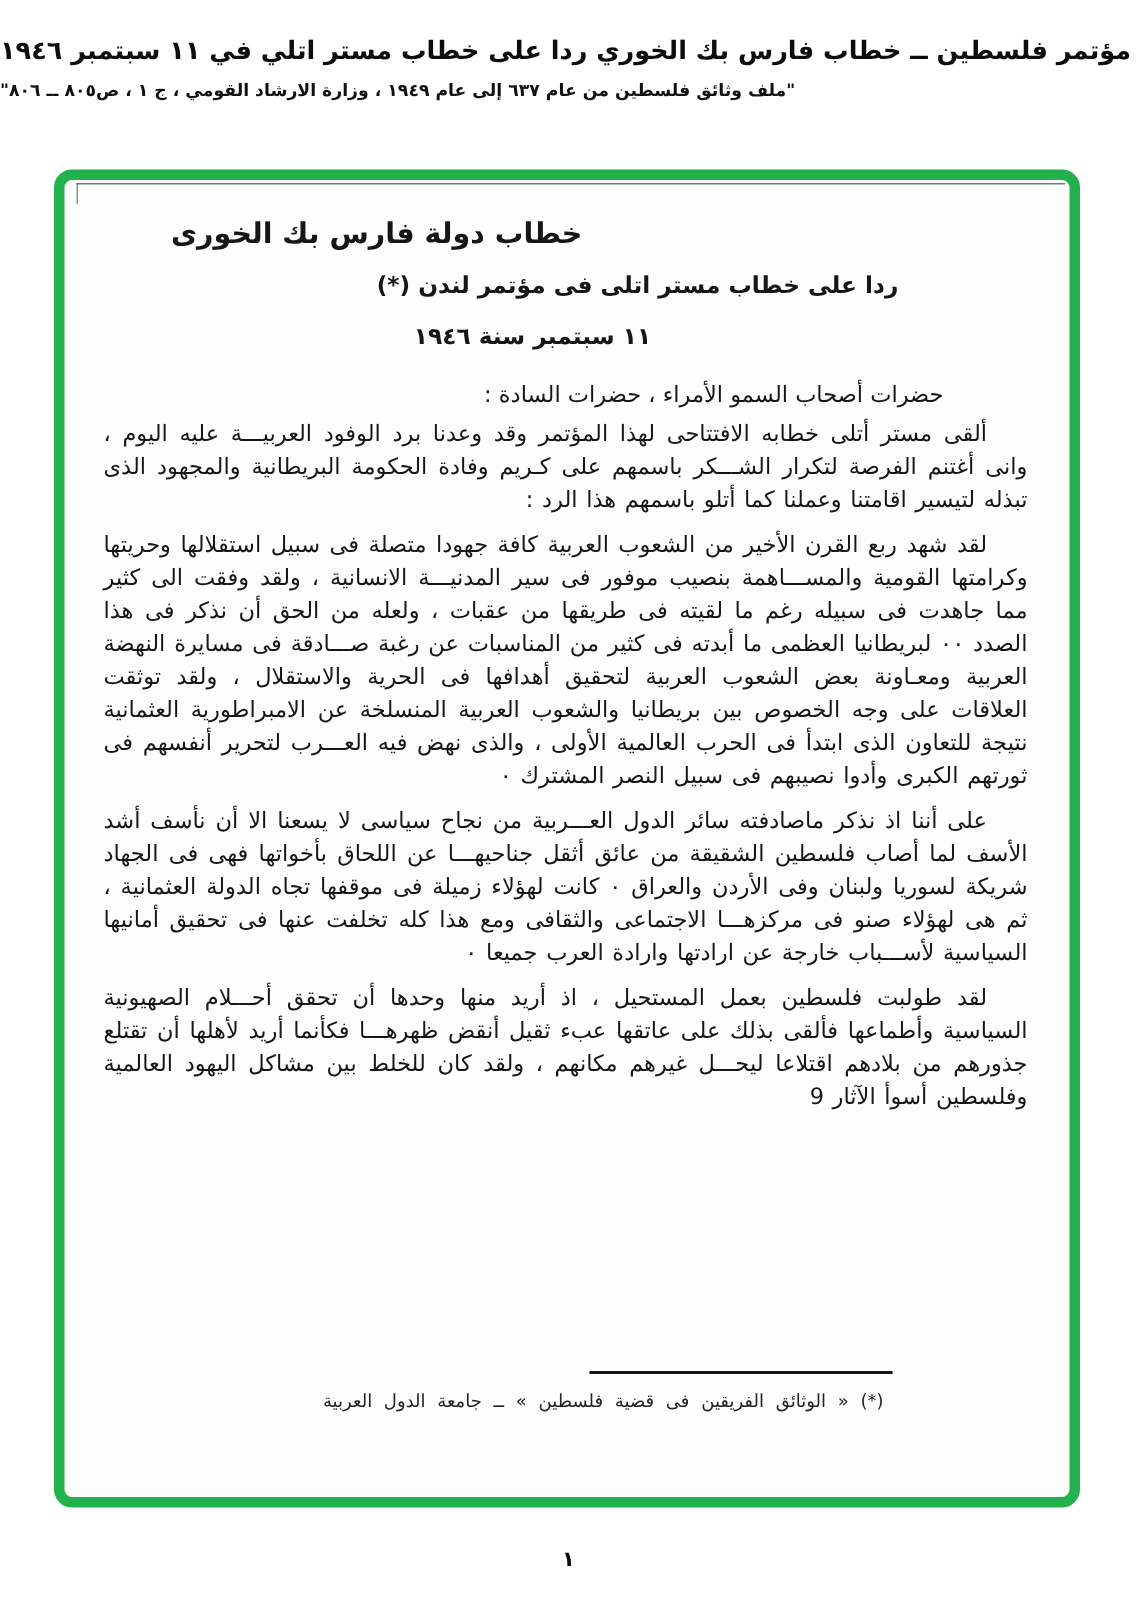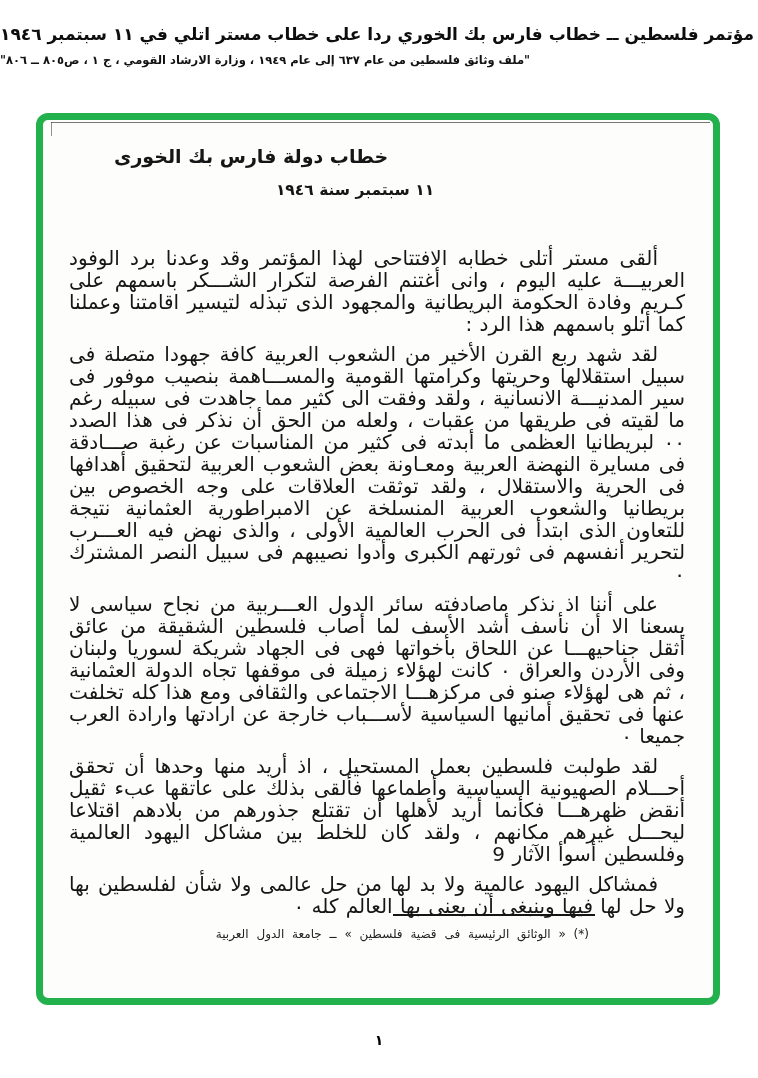--- a/index.html
+++ b/index.html
@@ -51,29 +51,29 @@
   .doc-title-1{
     text-align:left;font-weight:bold;font-size:19px;line-height:20px;
     margin:0 0 14px 0;transform:translateX(45px); 
   }
   .doc-title-2{
     text-align:center;font-weight:bold;font-size:15.5px;line-height:20px;
     margin:0 0 14px 0;transform:translateX(48px);
   }
   .doc-title-3{
     text-align:center;font-weight:bold;font-size:15.5px;line-height:20px;
-    margin:0 0 47px 0;transform:translateX(-22px);
+    margin:0 0 18px 0;transform:translateX(-22px);
   }
   .greeting{
     font-size:15px;line-height:22px;
     margin:0 0 4px 0;
     padding-right:56px;
   }
   .para{
-    font-size:20px;line-height:22px;
+    font-size:15px;line-height:22px;
     text-align:justify;
     text-indent:27px;
     margin:0 0 8px 0;
     word-spacing:1px;
   }
   
   .footnote-rule{
     position:absolute;top:794px;right:118px;
     width:202px;height:2px;background:#151515;
   }
@@ -95,29 +95,30 @@
   <div class="title">مؤتمر فلسطين ــ خطاب فارس بك الخوري ردا على خطاب مستر اتلي في ١١ سبتمبر ١٩٤٦</div>
   <div class="source">"ملف وثائق فلسطين من عام ٦٣٧ إلى عام ١٩٤٩ ، وزارة الارشاد القومي ، ج ١ ، ص٨٠٥ ــ ٨٠٦"</div>
 </div>
 
 <div class="doc-frame">
   <div class="scan-edge-top"></div>
   <div class="scan-edge-left"></div>
 
   <div class="doc-content">
     <div class="doc-title-1">خطاب دولة فارس بك الخورى</div>
+    <div class="doc-title-2">ردا على خطاب مستر اتلى فى مؤتمر لندن (*)</div>
     <div class="doc-title-3">١١ سبتمبر سنة ١٩٤٦</div>
 
+    <p class="greeting">حضرات أصحاب السمو الأمراء ، حضرات السادة :</p>
 
     <div>
         <p class="para">ألقى مستر أتلى خطابه الافتتاحى لهذا المؤتمر وقد وعدنا برد الوفود العربيـــة عليه اليوم ، وانى أغتنم الفرصة لتكرار الشـــكر باسمهم على كـريم وفادة الحكومة البريطانية والمجهود الذى تبذله لتيسير اقامتنا وعملنا كما أتلو باسمهم هذا الرد :</p>
         <p class="para">لقد شهد ربع القرن الأخير من الشعوب العربية كافة جهودا متصلة فى سبيل استقلالها وحريتها وكرامتها القومية والمســـاهمة بنصيب موفور فى سير المدنيـــة الانسانية ، ولقد وفقت الى كثير مما جاهدت فى سبيله رغم ما لقيته فى طريقها من عقبات ، ولعله من الحق أن نذكر فى هذا الصدد ٠٠ لبريطانيا العظمى ما أبدته فى كثير من المناسبات عن رغبة صـــادقة فى مسايرة النهضة العربية ومعـاونة بعض الشعوب العربية لتحقيق أهدافها فى الحرية والاستقلال ، ولقد توثقت العلاقات على وجه الخصوص بين بريطانيا والشعوب العربية المنسلخة عن الامبراطورية العثمانية نتيجة للتعاون الذى ابتدأ فى الحرب العالمية الأولى ، والذى نهض فيه العـــرب لتحرير أنفسهم فى ثورتهم الكبرى وأدوا نصيبهم فى سبيل النصر المشترك ٠</p>
         <p class="para">على أننا اذ نذكر ماصادفته سائر الدول العـــربية من نجاح سياسى لا يسعنا الا أن نأسف أشد الأسف لما أصاب فلسطين الشقيقة من عائق أثقل جناحيهـــا عن اللحاق بأخواتها فهى فى الجهاد شريكة لسوريا ولبنان وفى الأردن والعراق ٠ كانت لهؤلاء زميلة فى موقفها تجاه الدولة العثمانية ، ثم هى لهؤلاء صنو فى مركزهـــا الاجتماعى والثقافى ومع هذا كله تخلفت عنها فى تحقيق أمانيها السياسية لأســـباب خارجة عن ارادتها وارادة العرب جميعا ٠</p>
         <p class="para">لقد طولبت فلسطين بعمل المستحيل ، اذ أريد منها وحدها أن تحقق أحـــلام الصهيونية السياسية وأطماعها فألقى بذلك على عاتقها عبء ثقيل أنقض ظهرهـــا فكأنما أريد لأهلها أن تقتلع جذورهم من بلادهم اقتلاعا ليحـــل غيرهم مكانهم ، ولقد كان للخلط بين مشاكل اليهود العالمية وفلسطين أسوأ الآثار 9</p>
-        <p class="para">فمشاكل اليهود عالمية ولا بد لها من حل عالمى ولا شأن لفلسطين بها ولا حل لها فيها وينبغى أن يعنى بها العالم كله ٠</p>
       </div>
   </div>
 
   <div class="footnote-rule"></div>
-  <div class="footnote-text">(*) « الوثائق الرئيسية فى قضية فلسطين » ــ جامعة الدول العربية</div>
+  <div class="footnote-text">(*) « الوثائق الفريقين فى قضية فلسطين » ــ جامعة الدول العربية</div>
 </div>
 
 <div class="page-number">١</div>
 
 </body></html>

